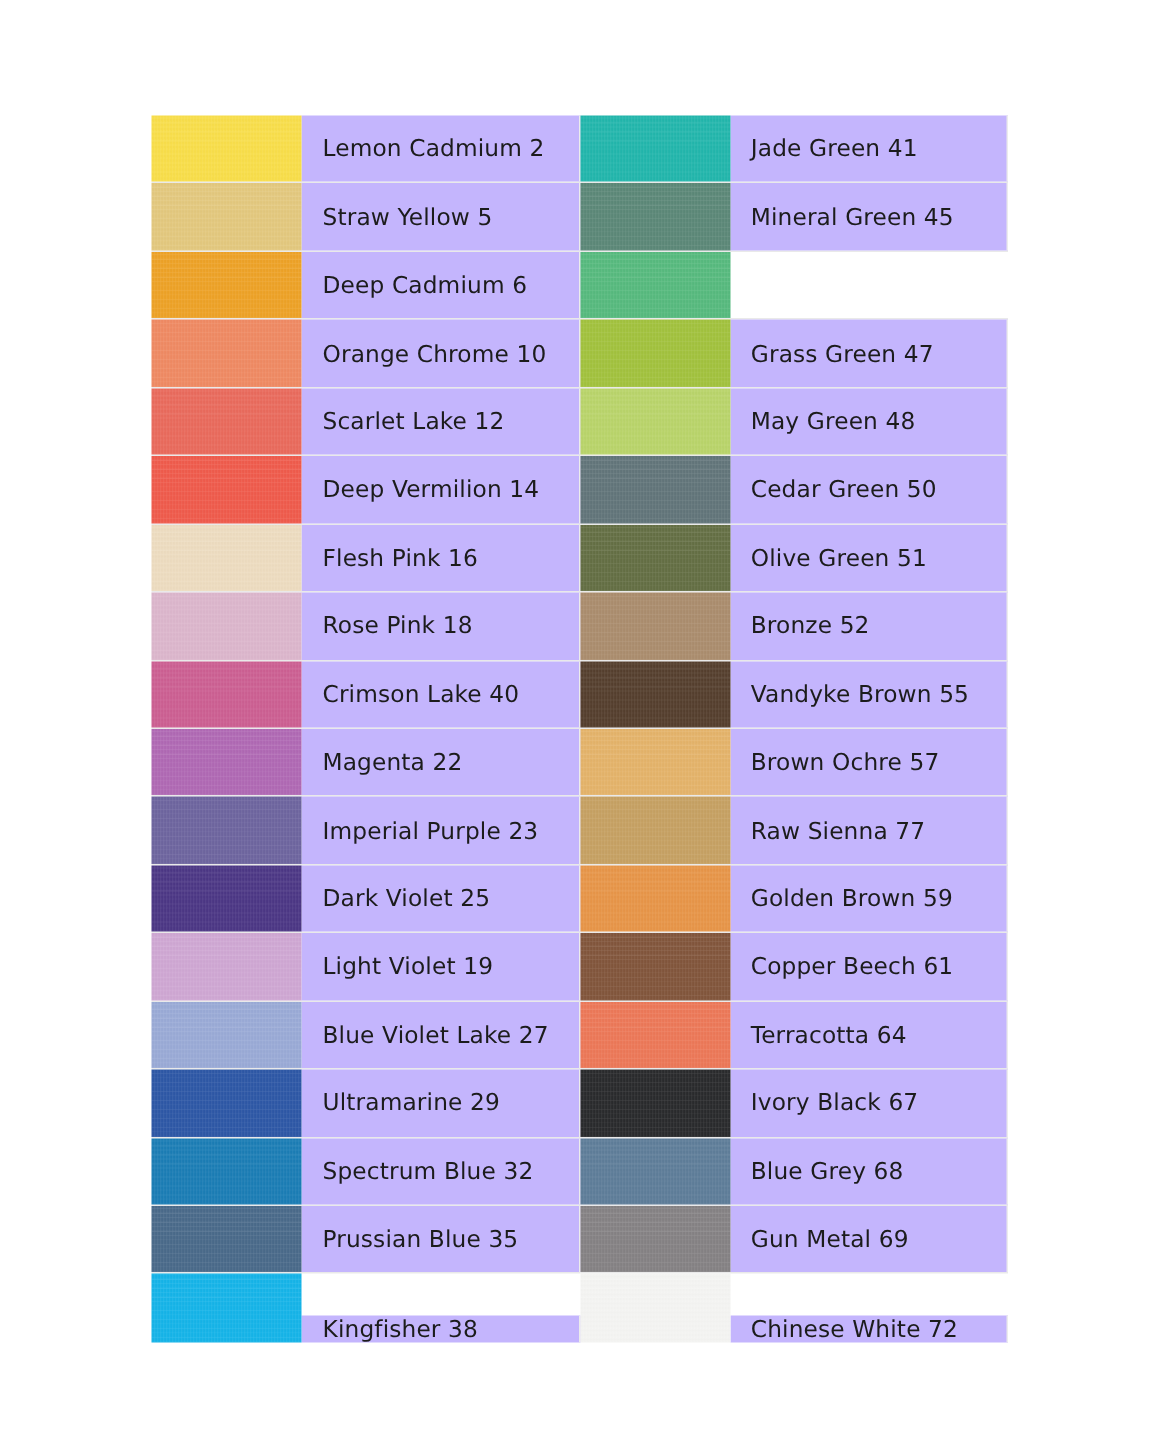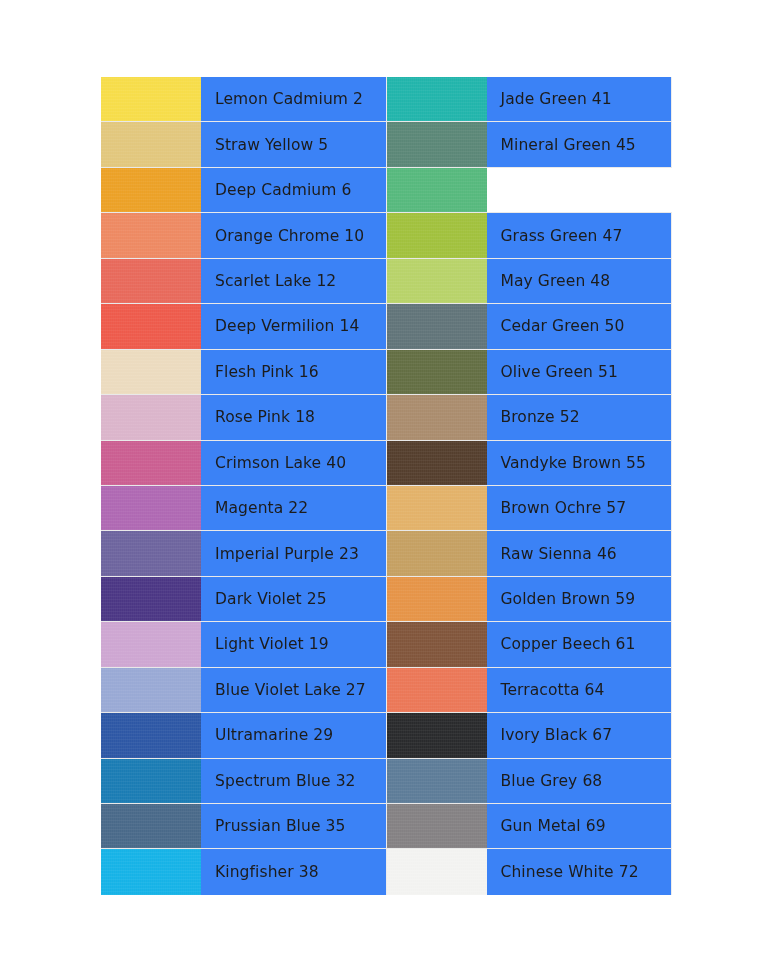--- a/index.html
+++ b/index.html
@@ -34,20 +34,21 @@
   .swatch-row {
     display: flex;
     flex-direction: row;
     align-items: stretch;
     height: 45.44px;
     box-sizing: border-box;
     border-bottom: 1px solid #e9e9e9;
   }
   .swatch-row:last-child {
     border-bottom: none;
+    align-items: flex-end;
   }
 
   .swatch-chip {
     width: 100px;
     flex: 0 0 100px;
     align-self: stretch;
     position: relative;
     overflow: hidden;
   }
   
@@ -63,21 +64,21 @@
   }
 
   .swatch-label {
     flex: 1 1 auto;
     display: flex;
     align-items: center;
     padding-left: 14px;
     font-size: 15.5px;
     letter-spacing: 0.1px;
     color: #1c1c1c;
-    background: #3b82f6;
+    background: #c4b5fd;
     white-space: nowrap;
   }
 
   .col-left .swatch-label { border-right: 1px solid #ececec; }
   .col-right .swatch-label { border-right: 1px solid #ececec; }
 </style>
 </head>
 <body>
 
 <div class="chart-wrap">
@@ -190,21 +191,21 @@
       <div class="swatch-row">
         <div class="swatch-chip" style="background: rgb(85, 63, 46);"></div>
         <div class="swatch-label">Vandyke Brown 55</div>
       </div>
       <div class="swatch-row">
         <div class="swatch-chip" style="background: rgb(228, 179, 106);"></div>
         <div class="swatch-label">Brown Ochre 57</div>
       </div>
       <div class="swatch-row">
         <div class="swatch-chip" style="background: rgb(198, 161, 99);"></div>
-        <div class="swatch-label">Raw Sienna 46</div>
+        <div class="swatch-label">Raw Sienna 77</div>
       </div>
       <div class="swatch-row">
         <div class="swatch-chip" style="background: rgb(231, 149, 72);"></div>
         <div class="swatch-label">Golden Brown 59</div>
       </div>
       <div class="swatch-row">
         <div class="swatch-chip" style="background: rgb(130, 86, 60);"></div>
         <div class="swatch-label">Copper Beech 61</div>
       </div>
       <div class="swatch-row">

